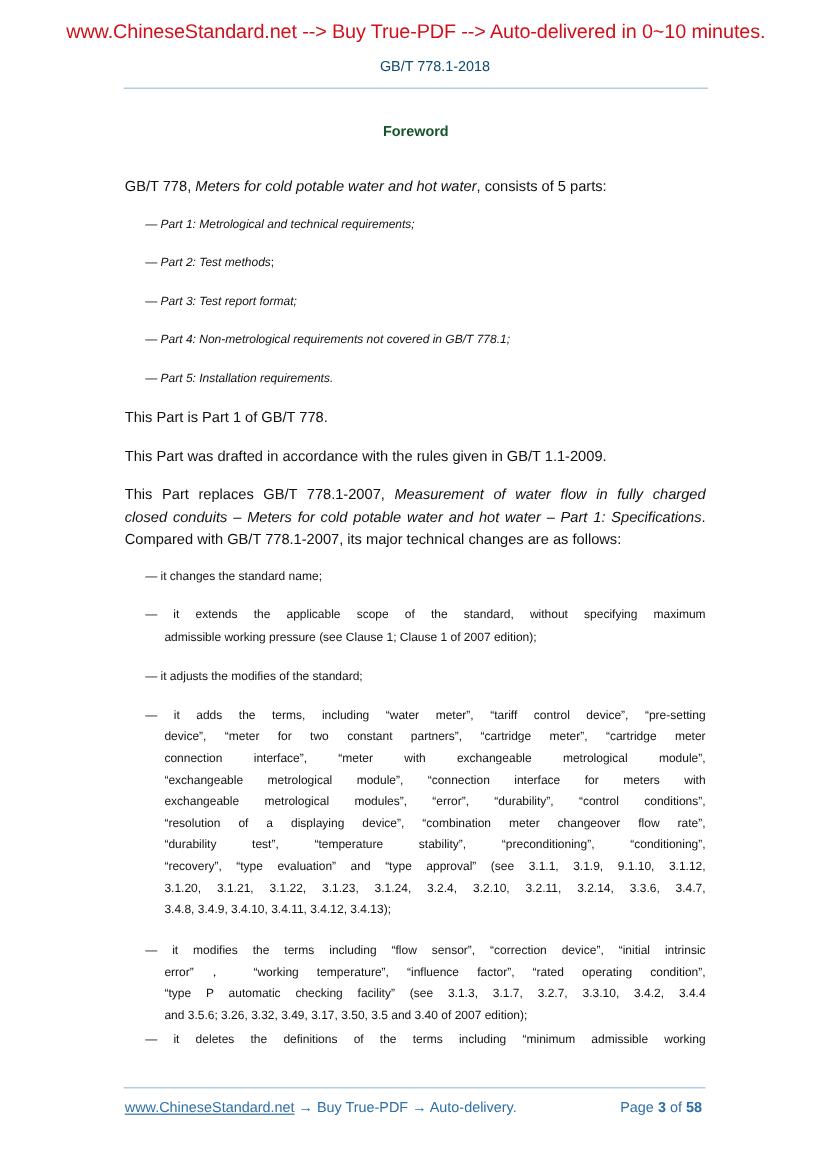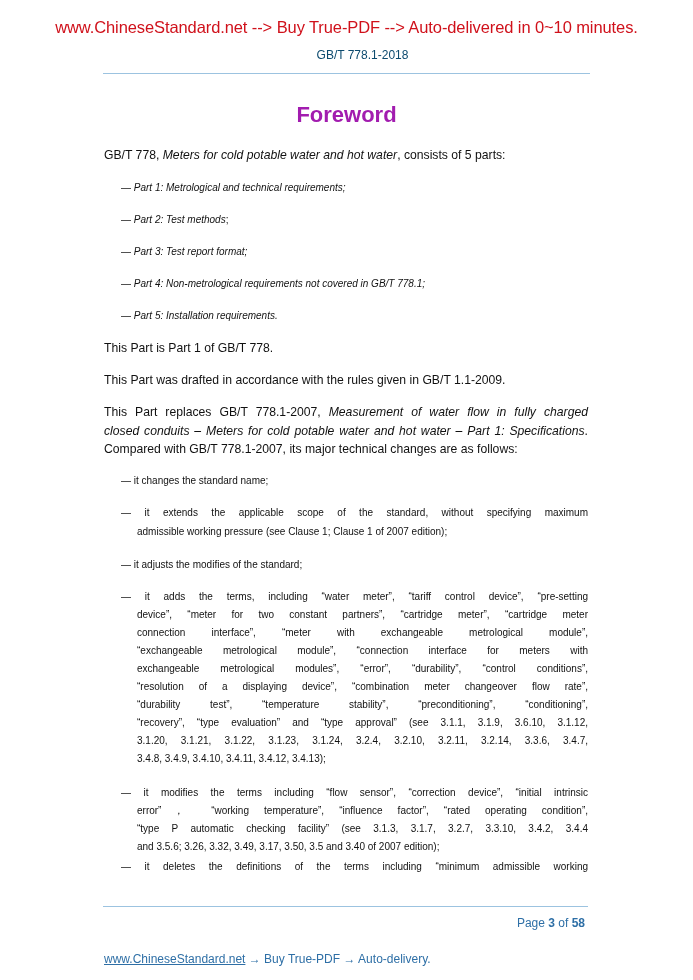--- a/index.html
+++ b/index.html
@@ -6,30 +6,30 @@
   body { width: 693px; height: 980px; position: relative; overflow: hidden;
          font-family: "Liberation Sans", sans-serif; color: #111; }
   .promo { position: absolute; left: 0; width: 693px; top: 18px; text-align: center;
            font-size: 16.5px; color: #d0111b; white-space: nowrap; letter-spacing: -0.1px; }
   .stdno { position: absolute; left: 0; width: 693px; top: 48px; text-align: center;
            font-size: 12px; color: #0c4a6e; margin-left: 16px; }
   .rule { position: absolute; height: 1px; background: #9cc3e0; }
   .rule.top { left: 103px; width: 487px; top: 73px; }
   .rule.bottom { left: 103px; width: 485px; top: 906px; }
   .title { position: absolute; left: 0; width: 693px; top: 102px; text-align: center;
-           font-size: 22px; font-weight: bold; color: #a21caf; }
+           font-size: 12px; font-weight: bold; color: #14532d; }
   .line { position: absolute; left: 104px; width: 484px; font-size: 12.2px; line-height: 18.6px;
           color: #111; white-space: nowrap; }
   .just { text-align: justify; text-align-last: justify; white-space: normal; }
   .bl { position: absolute; left: 121px; width: 467px; font-size: 10px; line-height: 18.6px; white-space: nowrap; color:#111; }
   .cont { position: absolute; left: 137px; width: 451px; font-size: 10px; line-height: 18.6px; white-space: nowrap; color:#111; }
   .bl.j, .cont.j { white-space: normal; text-align: justify; text-align-last: justify; }
   i { }
   .footer { position: absolute; top: 916px; font-size: 12px; color: #2e6fa6; white-space: nowrap; }
-  .footer.left { left: 104px; margin-top: 36px; }
+  .footer.left { left: 104px; }
   .footer a { color: #2e6fa6; text-decoration: underline; }
   .footer.right { left: 503px; width: 82px; text-align: right; }
   .footer.right b { font-weight: bold; }
 </style>
 </head>
 <body>
 
 <div class="promo">www.ChineseStandard.net --&gt; Buy True-PDF --&gt; Auto-delivered in 0~10 minutes.</div>
 <div class="stdno">GB/T 778.1-2018</div>
 <div class="rule top"></div>
@@ -58,21 +58,21 @@
 
 <div class="bl" style="top:556px"><span>—</span> <span>it adjusts the modifies of the standard;</span></div>
 
 <div class="bl j" style="top:588px"><span>—</span> <span>it adds the terms, including “water meter”, “tariff control device”, “pre-setting</span></div>
 <div class="cont j" style="top:606px">device”, “meter for two constant partners”, “cartridge meter”, “cartridge meter</div>
 <div class="cont j" style="top:624px">connection interface”, “meter with exchangeable metrological module”,</div>
 <div class="cont j" style="top:642px">“exchangeable metrological module”, “connection interface for meters with</div>
 <div class="cont j" style="top:660px">exchangeable metrological modules”, “error”, “durability”, “control conditions”,</div>
 <div class="cont j" style="top:678px">“resolution of a displaying device”, “combination meter changeover flow rate”,</div>
 <div class="cont j" style="top:696px">“durability test”, “temperature stability”, “preconditioning”, “conditioning”,</div>
-<div class="cont j" style="top:714px">“recovery”, “type evaluation” and “type approval” (see 3.1.1, 3.1.9, 3.6.10, 3.1.12,</div>
+<div class="cont j" style="top:714px">“recovery”, “type evaluation” and “type approval” (see 3.1.1, 3.1.9, 9.1.10, 3.1.12,</div>
 <div class="cont j" style="top:732px">3.1.20, 3.1.21, 3.1.22, 3.1.23, 3.1.24, 3.2.4, 3.2.10, 3.2.11, 3.2.14, 3.3.6, 3.4.7,</div>
 <div class="cont" style="top:750px">3.4.8, 3.4.9, 3.4.10, 3.4.11, 3.4.12, 3.4.13);</div>
 
 <div class="bl j" style="top:784px"><span>—</span> <span>it modifies the terms including “flow sensor”, “correction device”, “initial intrinsic</span></div>
 <div class="cont j" style="top:802px">error”，  “working temperature”, “influence factor”, “rated operating condition”,</div>
 <div class="cont j" style="top:820px">“type P automatic checking facility” (see 3.1.3, 3.1.7, 3.2.7, 3.3.10, 3.4.2, 3.4.4</div>
 <div class="cont" style="top:838px">and 3.5.6; 3.26, 3.32, 3.49, 3.17, 3.50, 3.5 and 3.40 of 2007 edition);</div>
 
 <div class="bl j" style="top:858px"><span>—</span> <span>it deletes the definitions of the terms including “minimum admissible working</span></div>
 

